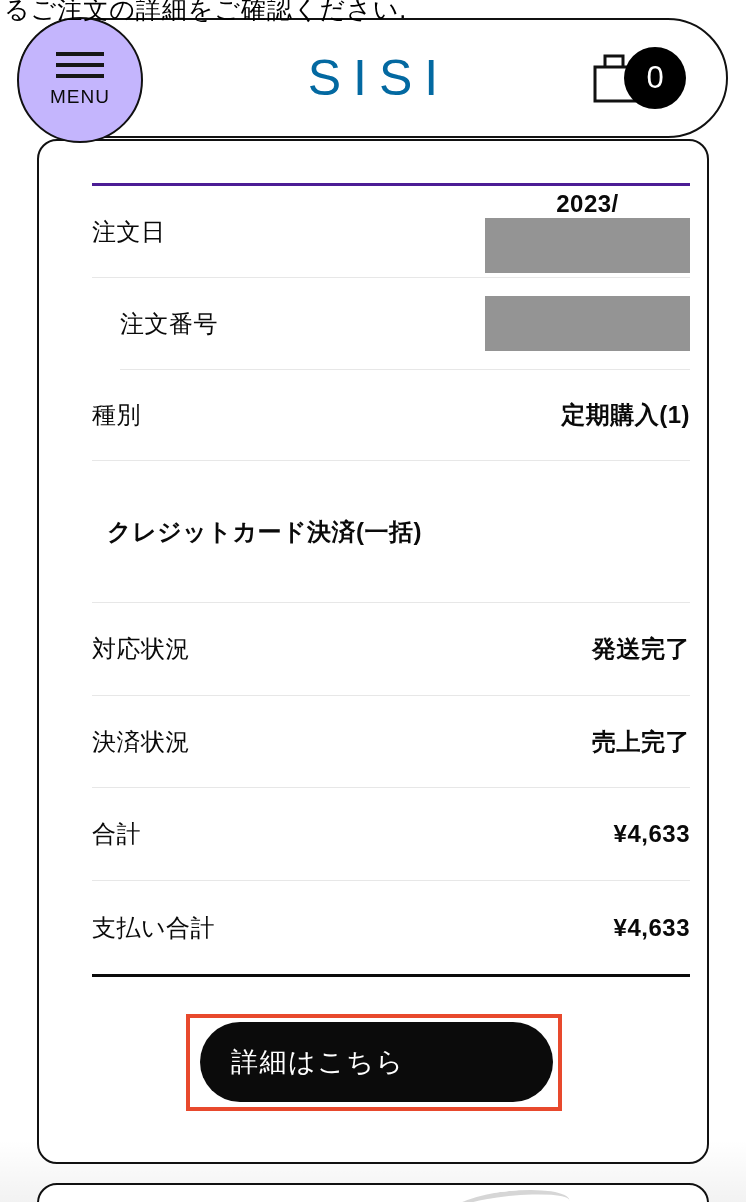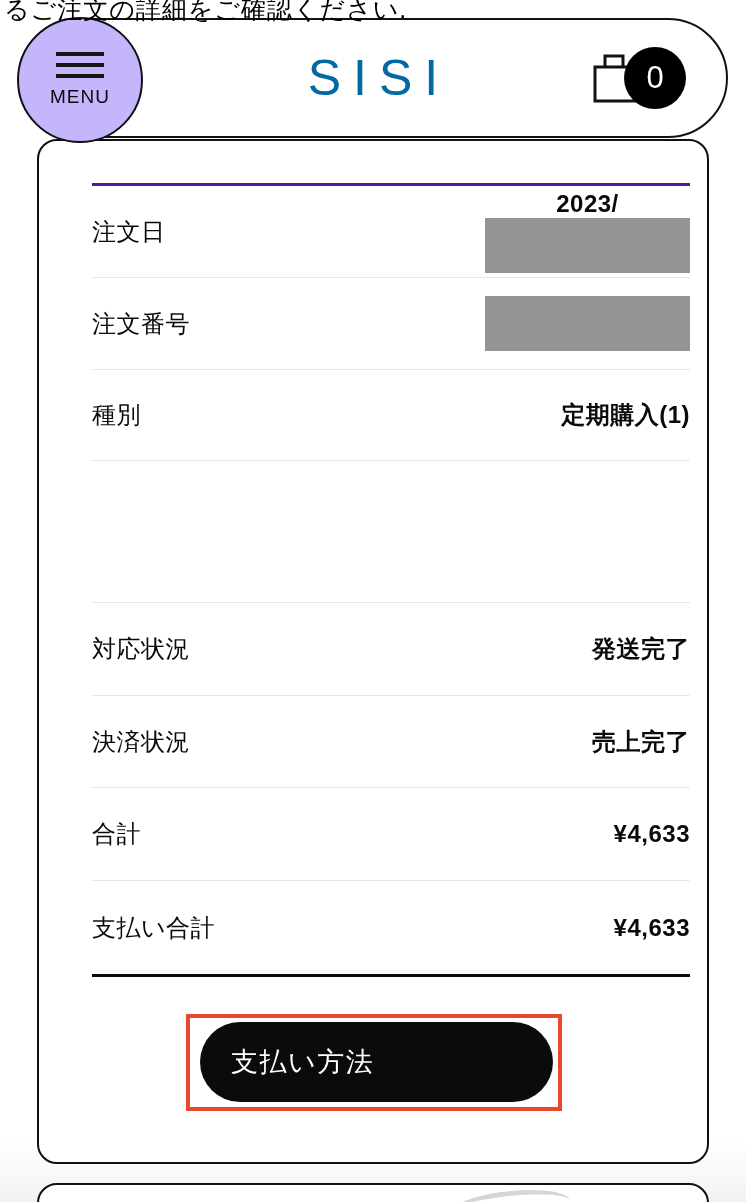--- a/index.html
+++ b/index.html
@@ -34,21 +34,21 @@
 
   
   .card { position:absolute; left:37px; top:139px; width:672px; height:1025px;
           background:#fff; border:2px solid #111; border-radius:20px; z-index:1; }
 
   .order-table { position:absolute; left:92px; top:183px; width:598px;
                  border-top:3px solid #4c1d95; border-bottom:3px solid #0a0a0a; z-index:2; }
   .row { display:flex; justify-content:space-between; align-items:center;
          border-bottom:1px solid #e7e7e7; }
   .row:last-child { border-bottom:none; }
-  .r1 { height:92px; } .r2 { height:92px; } .r3 { height:91px;gap:44px; } .r4 { height:142px; }
+  .r1 { height:92px; } .r2 { height:92px;margin-left:28px; } .r3 { height:91px;gap:44px; } .r4 { height:142px; }
   .r5 { height:93px;gap:43px; } .r6 { height:92px;gap:46px; } .r7 { height:93px; } .r8 { height:93px;gap:40px; }
   .row-label { font-size:24px; color:#0a0a0a; letter-spacing:.5px; flex-shrink:0; }
   .row-value { font-size:24px; font-weight:600; color:#0a0a0a; text-align:right;
                letter-spacing:.5px; }
   .row-value.wrap { width:330px; line-height:2.0; }
   .value-flex { display:flex; align-items:center;flex-direction:column; }
   .redact { width:205px; height:55px; background:#949494; }
 
   
   .annotation { position:absolute; left:186px; top:1014px; width:376px; height:97px;
@@ -110,39 +110,40 @@
       <span class="value-flex">
         <span class="row-value"></span>
         <span class="redact"></span>
       </span>
     </div>
     <div class="row r3">
       <span class="row-label">種別</span>
       <span class="row-value">定期購入(1)</span>
     </div>
     <div class="row r4">
+      <span class="row-value wrap">クレジットカード決済(一括)</span>
     </div>
     <div class="row r5">
       <span class="row-label">対応状況</span>
       <span class="row-value">発送完了</span>
     </div>
     <div class="row r6">
       <span class="row-label">決済状況</span>
       <span class="row-value">売上完了</span>
     </div>
     <div class="row r7">
       <span class="row-label">合計</span>
       <span class="row-value">¥4,633</span>
     </div>
     <div class="row r8">
       <span class="row-label">支払い合計</span>
       <span class="row-value">¥4,633</span>
     </div>
   </div>
 
   <div class="annotation"></div>
-  <button class="detail-btn">支払い方法</button>
+  <button class="detail-btn">詳細はこちら</button>
 
   <div class="bottom-tint"></div>
   <div class="next-card"></div>
   <div class="swoosh"></div>
 
 </div>
 
 </body></html>

